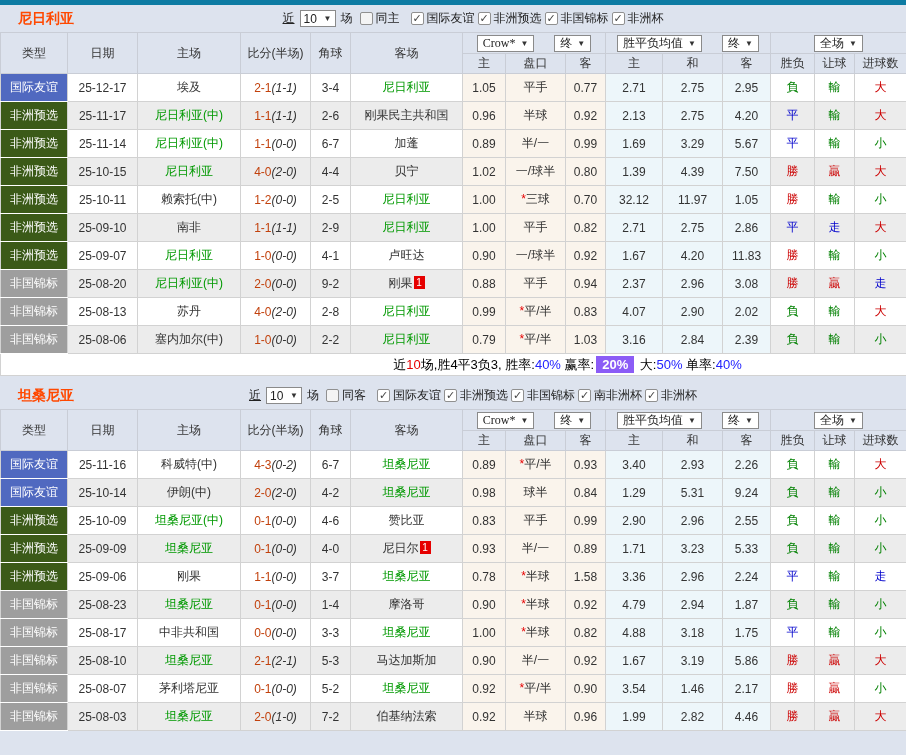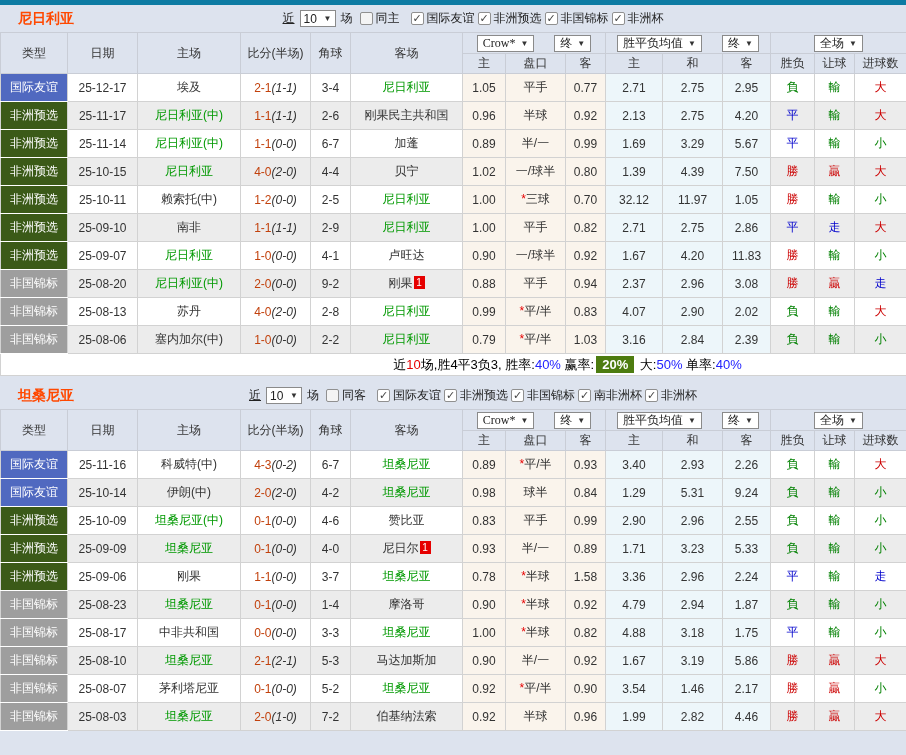--- a/index.html
+++ b/index.html
@@ -93,21 +93,21 @@
   .card:empty { display: none; }
   .star { color: #e60000; }
   .star:empty { display: none; }
   .t-red { color: #cc0000; }
   .t-green { color: #008000; }
   .t-blue { color: #0000cc; }
   tr.summary { height: 22px; }
   tr.summary td { background: #fff; text-align: center; padding-left: 228px; font-size: 13px; color: #000; }
   .sum-red { color: #e60000; }
   .sum-blue { color: #2222ff; margin-top: 32px; }
-  .sum-box { background: #4d7c0f; color: #fff; font-weight: bold; padding: 1px 6px; margin: 0 2px; }
+  .sum-box { background: #8b5cf6; color: #fff; font-weight: bold; padding: 1px 6px; margin: 0 2px; }
   .gap { height: 6px; background: #dde3ee; }
 </style>
 </head>
 <body>
 
 <div class="page">
   <div class="topstrip"></div>
 
   <div class="sec-head">
     <span class="team">尼日利亚</span>

